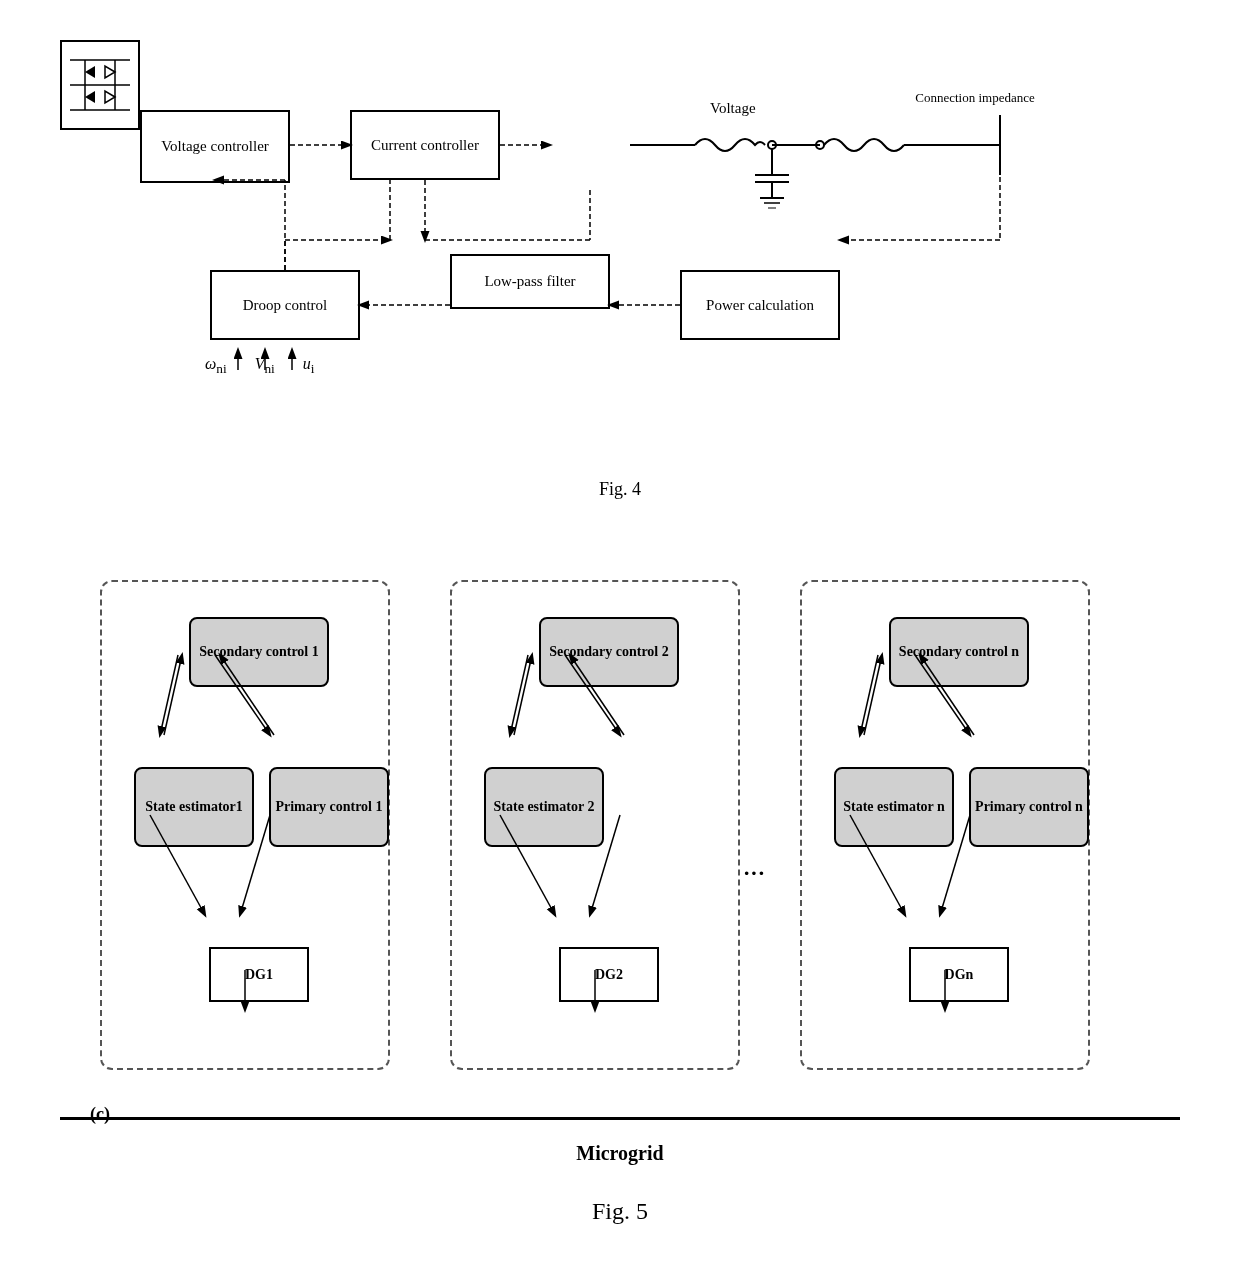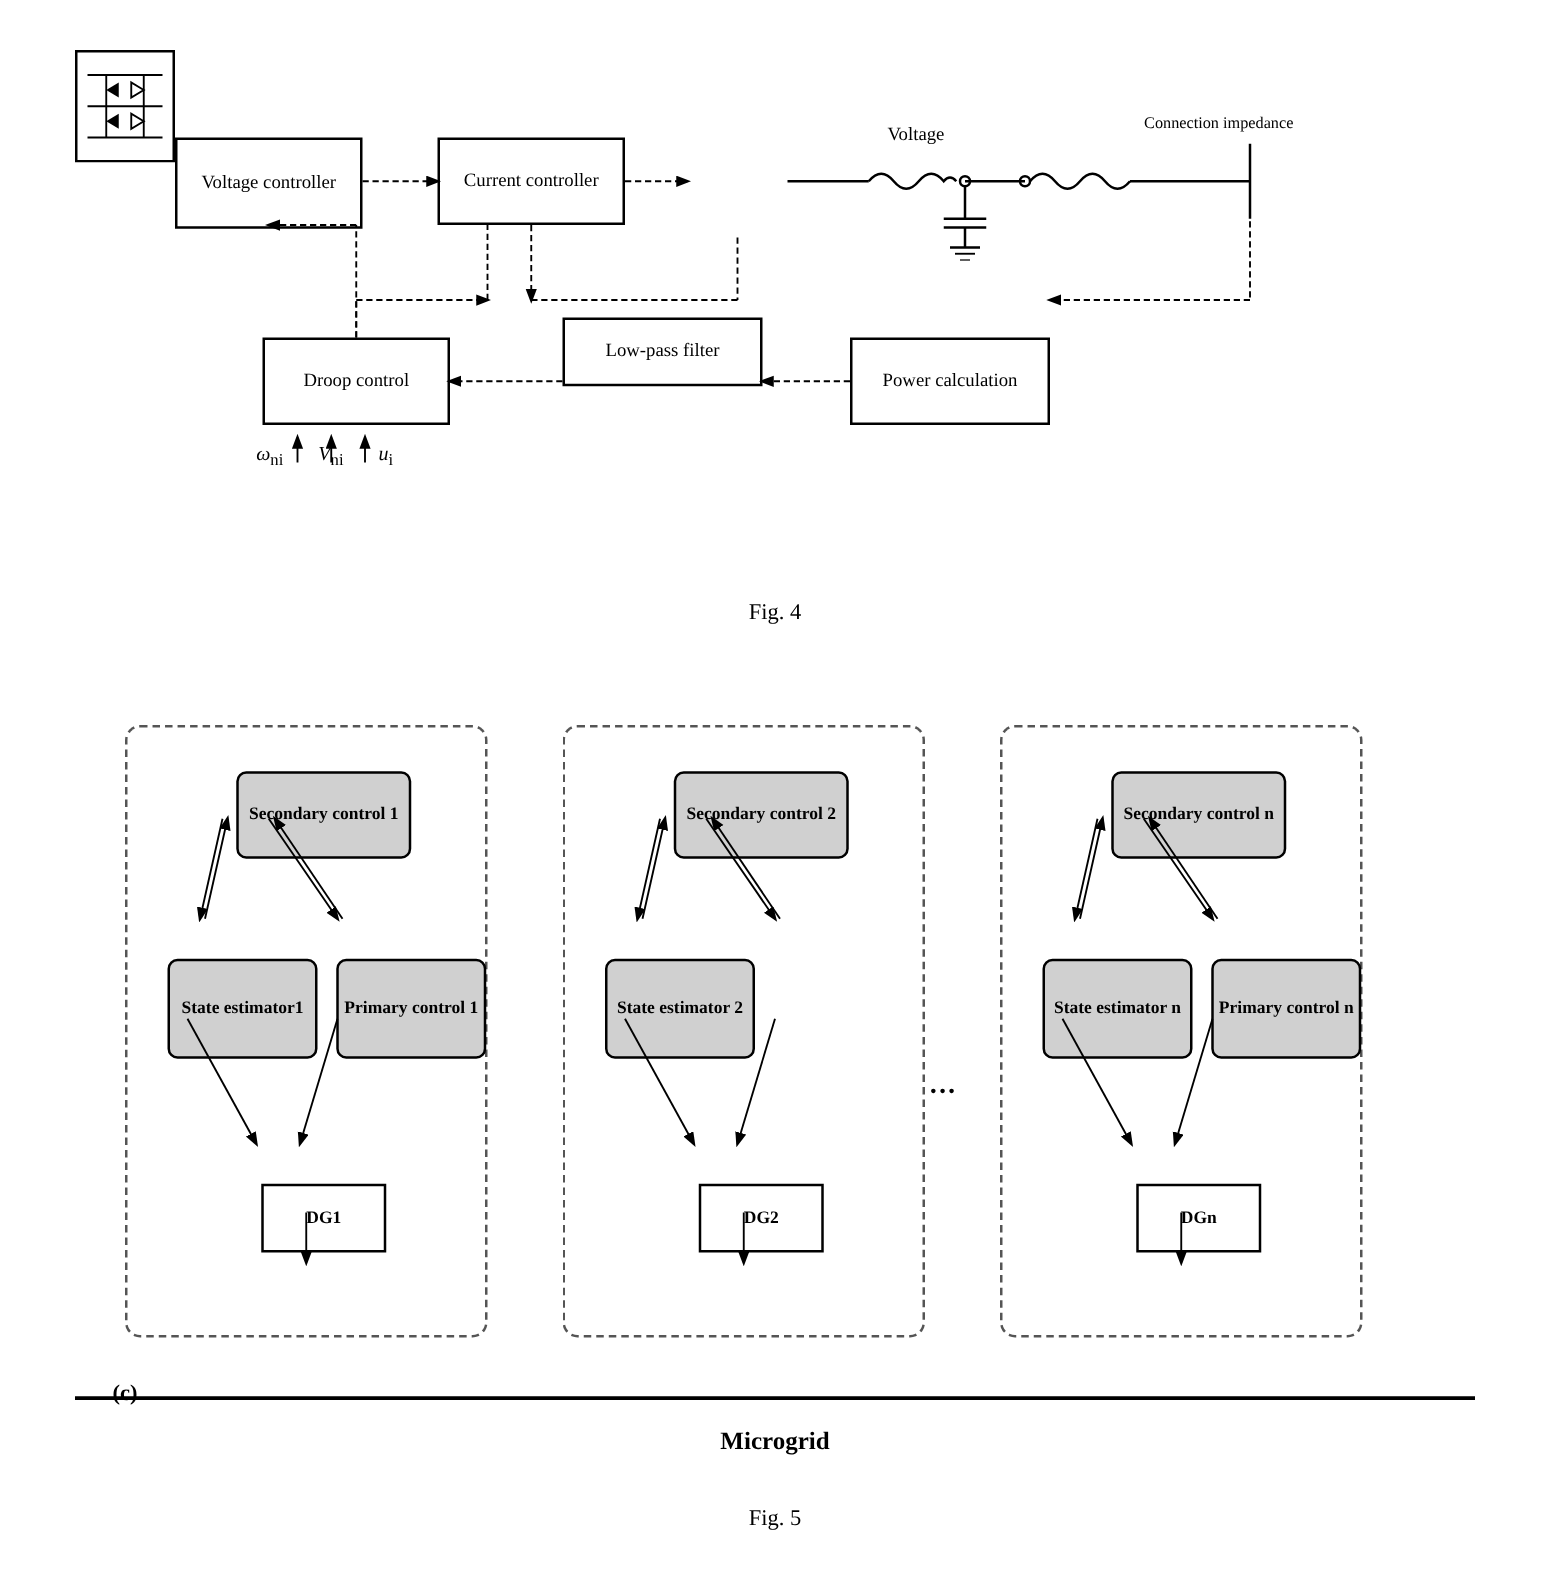--- a/index.html
+++ b/index.html
@@ -125,21 +125,21 @@
       left: 60px;
       width: 1120px;
       height: 680px;
     }
 
     .fig5-caption {
       position: absolute;
       bottom: 5px;
       width: 100%;
       text-align: center;
-      font-size: 18px;
+      font-size: 24px;
     }
 
     
     .dg-unit {
       position: absolute;
       border: 2.5px dashed #555;
       border-radius: 12px;
       background: white;
     }
 

